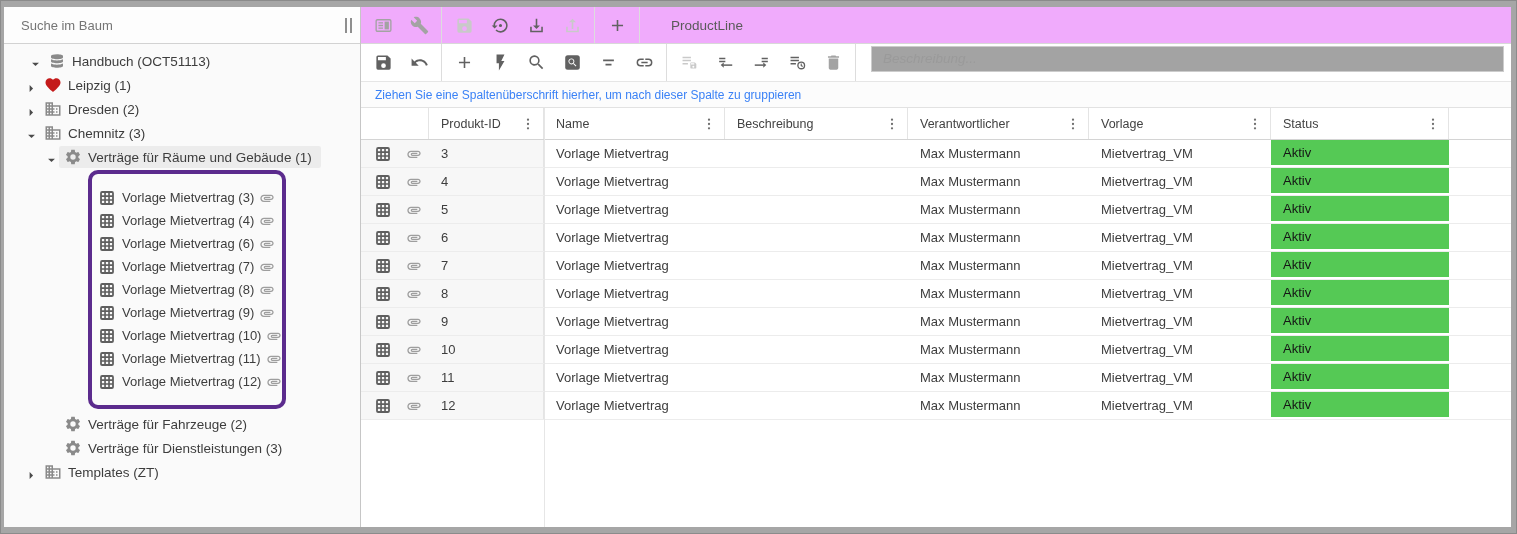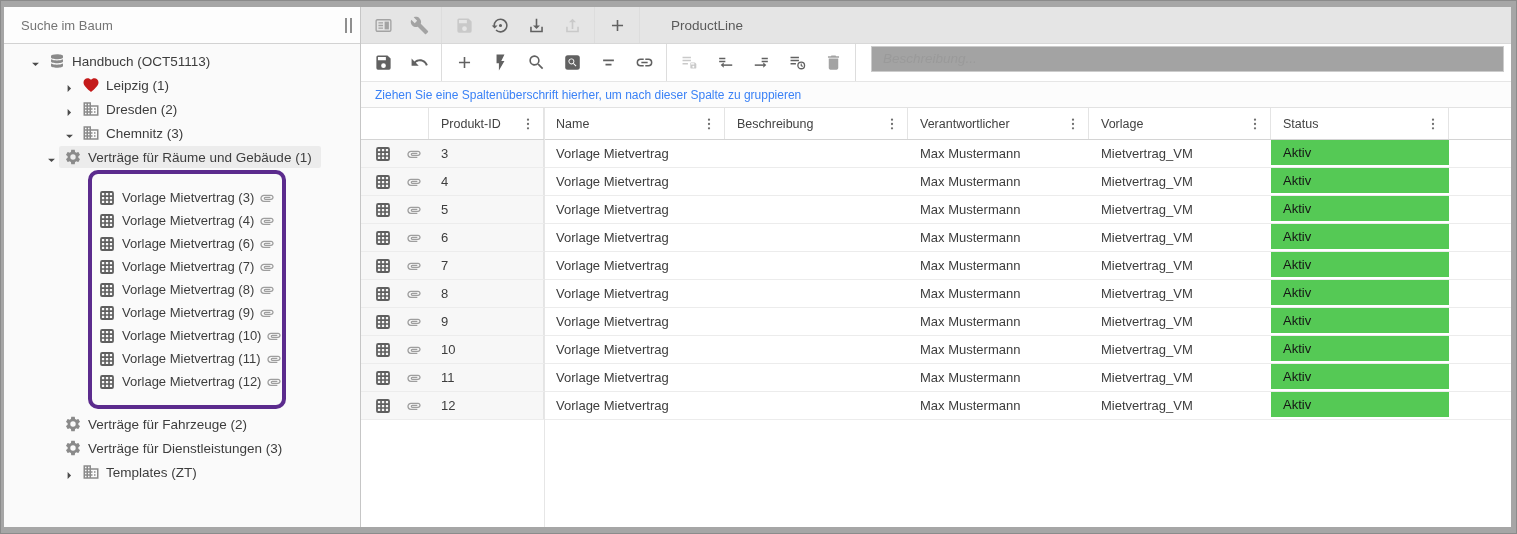--- a/index.html
+++ b/index.html
@@ -10,38 +10,38 @@
   
   .sidebar{position:absolute;left:0;top:0;bottom:0;width:357px;background:#fafafa;border-right:1px solid #c6c6c6}
   .search-row{height:37px;background:#fdfdfd;border-bottom:1px solid #d2d2d2;position:relative;display:flex;}
   .search-input{border:none;outline:none;background:transparent;font:13px "Liberation Sans",sans-serif;color:#555;padding:0 40px 0 17px;flex:1;min-width:0}
   .search-input::placeholder{color:#757575;opacity:1;font-style:normal}
   .splitter{position:absolute;right:8px;top:11px;display:flex;gap:3px;cursor:col-resize}
   .splitter i{display:block;width:2px;height:15px;background:#8f8f8f}
   .tree{padding-top:4px}
   .titem{height:24px;display:flex;align-items:flex-end;color:#3d3d3d;font-size:13.5px;white-space:nowrap;cursor:default}
   .titem.l1{padding-left:24px}
-  .titem.l2{padding-left:58px}
+  .titem.l2{padding-left:20px}
   .titem.l3{padding-left:40px}
   .caret{width:15px;height:15px;flex:none;color:#4a4a4a;display:flex;align-items:center;justify-content:center}
   .caret svg{width:15px;height:15px;display:block}
   .tinner{display:flex;align-items:center;padding:2px 9px 2px 3px;border-radius:2px}
   .titem.selected .tinner{background:#ececec}
   .ticon{width:18px;height:18px;flex:none;margin:0 6px 0 2px;color:#8a8a8a}
   .ticon svg{width:18px;height:18px;display:block}
   .tlabel{white-space:nowrap}
   .vbox{margin:2px 0 2px 84px;width:198px;border:4px solid var(--purple,#5b2b8d);border-radius:10px;padding:12px 0}
   .vitem{height:23px;display:flex;align-items:center;padding-left:6px;font-size:13px;color:#3d3d3d;white-space:nowrap}
   .vitem .ticon{color:#5f5f5f;margin:0 6px 0 0}
   .clip{width:16px;height:16px;flex:none;margin-left:5px;color:#9e9e9e}
   .clip svg{width:16px;height:16px;display:block}
 
   
   .main{position:absolute;left:357px;top:0;right:0;bottom:0;background:#fff}
-  .toolbar1{height:37px;background:#e5e5e5;border-bottom:1px solid #d8d8d8;display:flex;align-items:center;padding-left:4px}
+  .toolbar1{height:37px;background:#f0abfc;border-bottom:1px solid #d8d8d8;display:flex;align-items:center;padding-left:4px}
   .toolbar2{height:38px;background:#fff;border-bottom:1px solid #e6e6e6;display:flex;align-items:center;padding-left:4px}
   .tb-icon{width:36px;height:30px;display:flex;align-items:center;justify-content:center;flex:none}
   .tb-icon svg{width:19px;height:19px;display:block}
   .state-on{color:#616161}.state-mid{color:#a3a3a3}.state-off{color:#c9c9c9}
   .tb-divider{width:1px;align-self:stretch;background:#ddd;margin:0 4px;flex:none}
   .tab{margin-left:9px;padding:0 18px;font-size:13.5px;color:#5a5a5a;height:100%;display:flex;align-items:center}
   .filter-input{flex:1;height:26px;margin:0 7px 8px 11px;border:1px solid #ccc;background:#a3a3a3;font:italic 13.5px "Liberation Sans",sans-serif;color:#444;padding:0 11px;outline:none;min-width:0}
   .filter-input::placeholder{color:#9a9a9a;opacity:1;font-style:italic}
   .groupbar{height:26px;background:#fcfcfc;border-bottom:1px solid #e2e2e2;display:flex;align-items:center;padding-left:14px;font-size:12px;color:#3b82f6}
 

